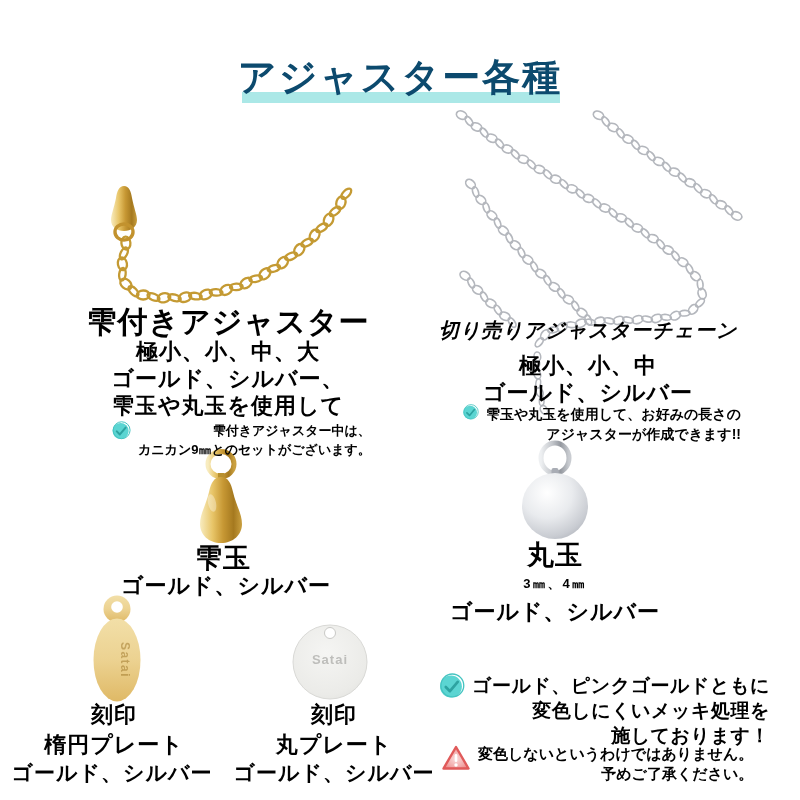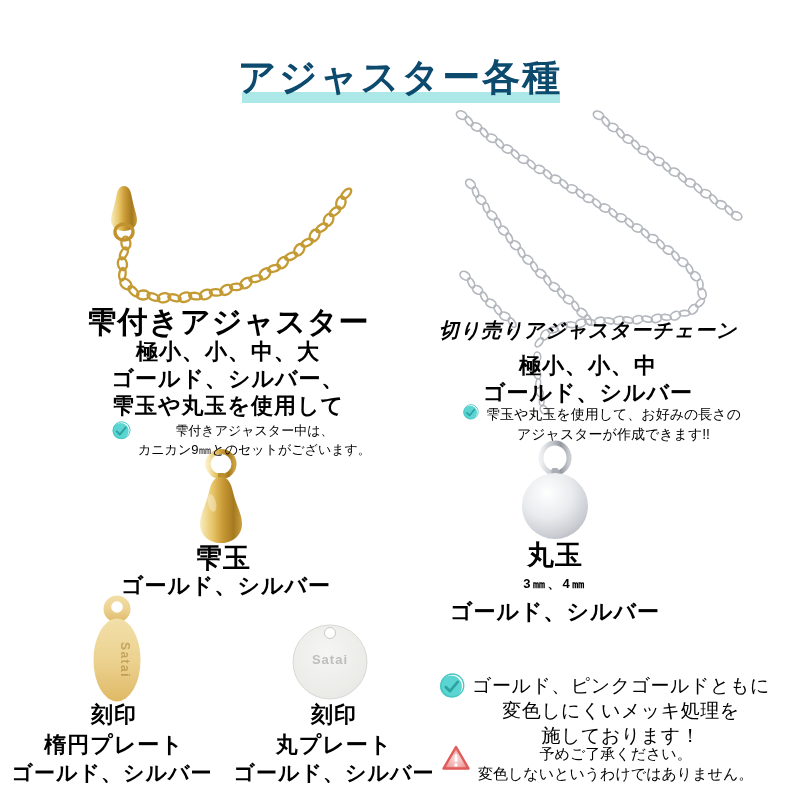--- a/index.html
+++ b/index.html
@@ -13,21 +13,21 @@
   .underline { position: absolute; z-index: 2; background: #abe8e7; }
   .title {
     position: absolute; left: 0; width: 800px; top: 52px; z-index: 3;
     text-align: center; font-size: 38px; font-weight: 800;
     color: #0c4a6e; letter-spacing: 2px;
   }
   .txt { position: absolute; z-index: 4; text-align: center; color: #000; }
   .h2 { font-weight: 800; letter-spacing: 1px; }
   .spec { font-weight: 600; letter-spacing: 1px; }
   .note { position: absolute; z-index: 4; display: flex; align-items: flex-start; gap: 7px; }
-  .note .nt { font-weight: 400; color: #000; text-align: center; }
+  .note .nt { font-weight: 700; color: #000; text-align: right; }
   .icon { flex: 0 0 auto; display: block; }
 </style>
 </head>
 <body>
 
 <div class="canvas">
 
   <div class="underline" style="left:242px;top:92px;width:318px;height:11px;"></div>
   <div class="title">アジャスター各種</div>
 
@@ -301,18 +301,18 @@
           <stop offset="0" stop-color="#fadcdc"></stop>
             <stop offset="0.55" stop-color="#f2a9a9"></stop>
           <stop offset="1" stop-color="#ea7070"></stop>
         </radialGradient>
       </defs>
       <path d="M15 3 L27.5 24.5 L2.5 24.5 Z" fill="url(#gWarn)" stroke-width="2.4" stroke-linejoin="round" stroke="#e05a5a"></path>
       <rect x="13.7" y="10" width="2.6" height="8" rx="1.3" fill="#ffffff"></rect>
       <circle cx="15" cy="21" r="1.7" fill="#ffffff"></circle>
     </svg>
     <div class="nt" style="font-size:15px;line-height:19.5px;">
+      <div>変色しないというわけではありません。</div>
       <div>予めご了承ください。</div>
-      <div>変色しないというわけではありません。</div>
     </div>
   </div>
 
 </div>
 
 </body></html>

